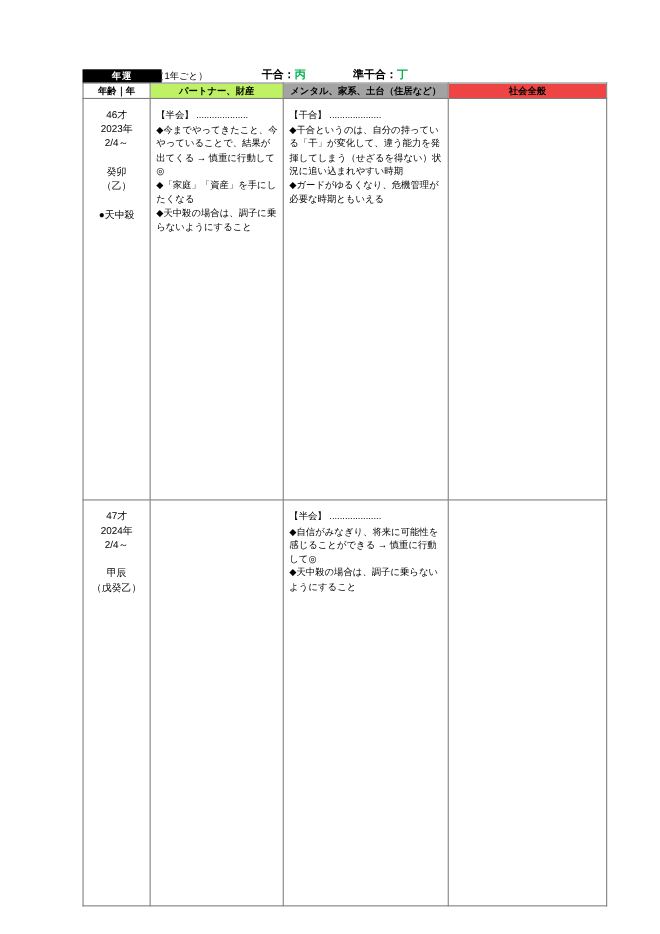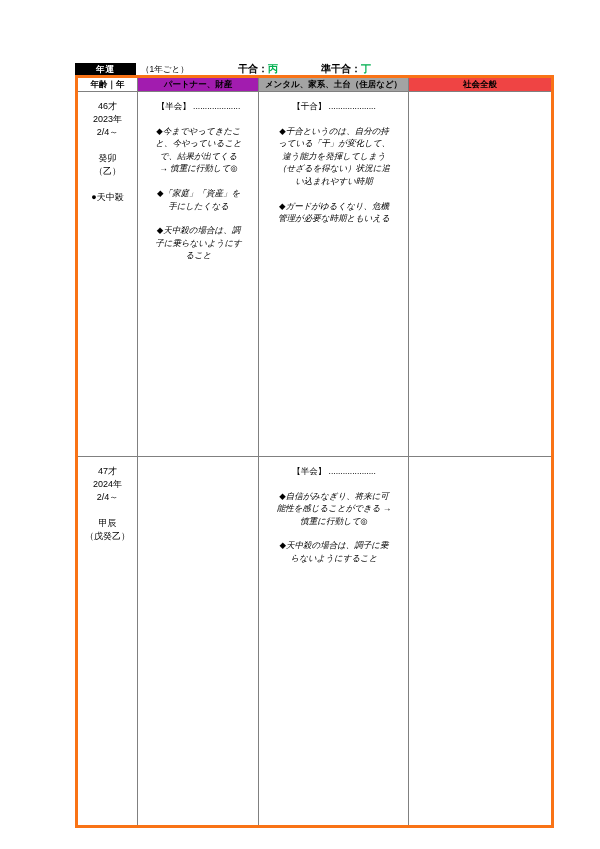--- a/index.html
+++ b/index.html
@@ -10,44 +10,43 @@
     color: #000;
     position: relative;
     overflow: hidden;
   }
   .sheet { position: absolute; left: 75px; top: 63px; width: 478px; }
 
   
   .topband { position: relative; height: 12px; width: 478px; }
   .title-cell {
     position: absolute; left: 0; top: 0;
-    width: 61px; height: 12px;
+    width: 72px; height: 12px;
     background: #000; color: #fff;
     font-size: 8.5px; font-weight: bold;
     text-align: center; line-height: 12px;
     letter-spacing: 1px;
   }
   .note { position: absolute; left: 66px; top: 0; font-size: 8.5px; line-height: 12px; }
   .pair { position: absolute; top: 0; font-size: 10px; font-weight: bold; line-height: 12px; }
   .pair.kango { left: 163px; }
   .pair.junkango { left: 246px; }
 
   
   table.yearluck {
     border-collapse: collapse;
     table-layout: fixed;
     width: 476px;
-    border: 3px solid #f97316;
+    border: 1px solid #f97316;
   }
   .yearluck th, .yearluck td {
     border: 1px solid #808080;
     padding: 0;
     vertical-align: top;
     overflow: hidden;
-    text-align: center;
   }
   .yearluck thead th {
     height: 13px;
     font-size: 8.5px; font-weight: bold;
     text-align: center; line-height: 13px;
     white-space: nowrap;
   }
   tr.row-a td { height: 356px; }
   tr.row-b td { height: 360px; }
 
@@ -57,21 +56,21 @@
     line-height: 13px;
     padding-top: 8px;
   }
   td.txtcell {
     font-size: 8.5px;
     line-height: 12.6px;
     padding: 8px 4px 0 5px;
   }
   .spacer { height: 13px; }
   .heading { margin: 0 0 1px 0; }
-  .item { margin: 12px; font-style: italic; }
+  .item { margin: 0; }
 </style>
 </head>
 <body>
 
 <div class="sheet">
 
   <div class="topband">
     <div class="title-cell">年運</div>
     <span class="note">（1年ごと）</span>
     <span class="pair kango"><span>干合：</span><span style="color:#00B050">丙</span></span>
@@ -81,21 +80,21 @@
   <table class="yearluck">
     <colgroup>
       <col style="width:61px">
       <col style="width:121px">
       <col style="width:150px">
       <col style="width:144px">
     </colgroup>
     <thead>
       <tr>
         <th>年齢｜年</th>
-        <th style="background-color:#a21caf">パートナー、財産</th>
+        <th style="background-color:#bef264">パートナー、財産</th>
         <th style="background-color:#a3a3a3">メンタル、家系、土台（住居など）</th>
         <th style="background-color:#ef4444">社会全般</th>
       </tr>
     </thead>
     <tbody>
       <tr class="row-a">
         <td class="agecell">
           <div>46才</div>
           <div>2023年</div>
           <div>2/4～</div>

